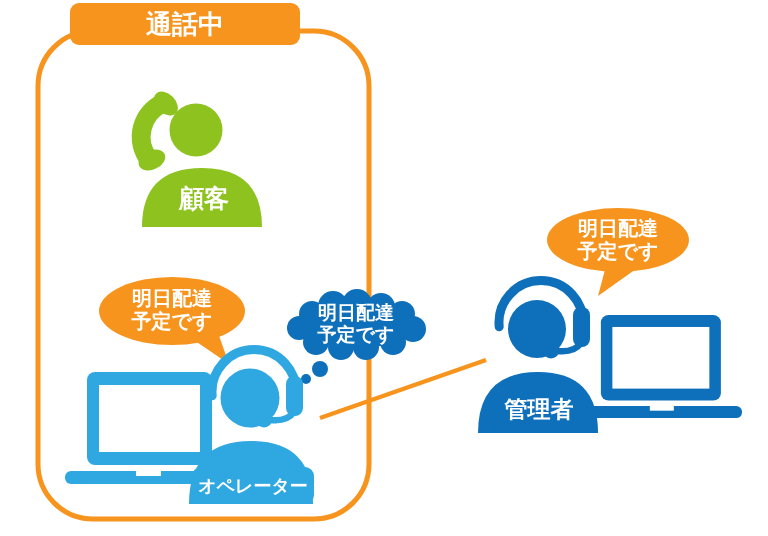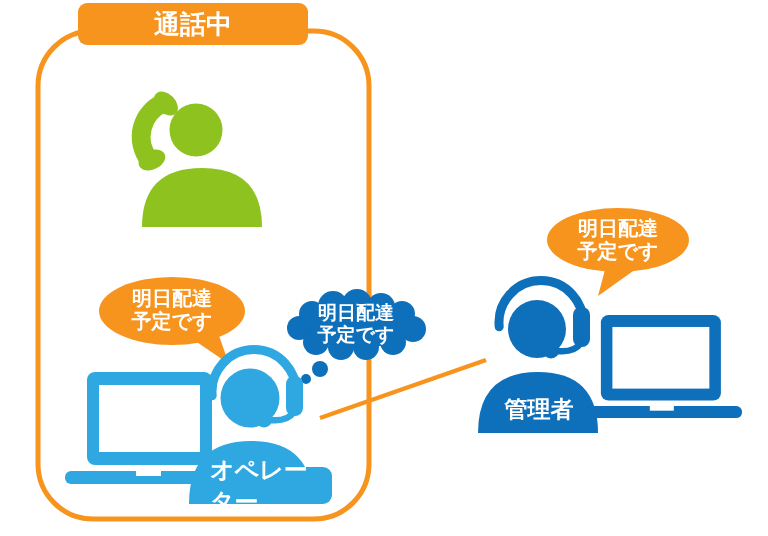--- a/index.html
+++ b/index.html
@@ -9,26 +9,26 @@
   body{font-family:"DejaVu Sans","Liberation Sans",sans-serif;}
   .scene{position:relative;width:768px;height:536px;background:#fff;overflow:hidden;}
   .scene svg{position:absolute;left:0;top:0;}
   .fill-orange{fill:var(--orange);} .stroke-orange{stroke:var(--orange);}
   .fill-green{fill:var(--green);} .stroke-green{stroke:var(--green);}
   .fill-opblue{fill:var(--opblue);}
   .fill-mgblue{fill:var(--mgblue);}
   .txt{position:absolute;display:flex;align-items:center;justify-content:center;
        color:var(--white);font-weight:bold;text-align:center;white-space:pre-line;
        line-height:1.15;pointer-events:none;}
-  .badge{position:absolute;left:78px;top:3px;width:230px;height:42px;
+  .badge{position:absolute;left:70px;top:3px;width:230px;height:42px;
          background:var(--orange);border-radius:9px;display:flex;align-items:center;
          justify-content:center;color:#fff;font-weight:bold;font-size:26px;}
   .op-label-box{position:absolute;left:192px;top:467px;width:122px;height:37px;
          background:var(--opblue);border-radius:9px;display:flex;align-items:center;
-         justify-content:center;color:#fff;font-weight:bold;font-size:24px;margin-left:18px;}
+         justify-content:center;color:#fff;font-weight:bold;font-size:18px;}
 </style>
 </head>
 <body>
 
 <div class="scene">
 
   <svg width="768" height="536" viewBox="0 0 768 536">
     <defs>
 
       <g id="agent">
@@ -118,20 +118,21 @@
         <rect x="22" y="0" width="125" height="93" rx="8" class="fill-mgblue"></rect>
         <rect x="34" y="13" width="101" height="67" fill="#fff"></rect>
         <rect x="0" y="99" width="163" height="13" rx="6" class="fill-mgblue"></rect>
         <rect x="71" y="95" width="25" height="9" fill="#fff"></rect>
       </g>
     </g>
   </svg>
 
   <div class="badge">通話中</div>
 
+  <div class="txt" style="left:142px;top:184px;width:124px;height:30px;font-size:25px;">顧客</div>
 
   <div class="txt" style="left:100px;top:283px;width:144px;height:54px;font-size:20px;">明日配達
 予定です</div>
 
   <div class="txt" style="left:297px;top:300px;width:118px;height:48px;font-size:19px;">明日配達
 予定です</div>
 
   <div class="txt" style="left:547px;top:212px;width:142px;height:56px;font-size:20px;">明日配達
 予定です</div>
 

